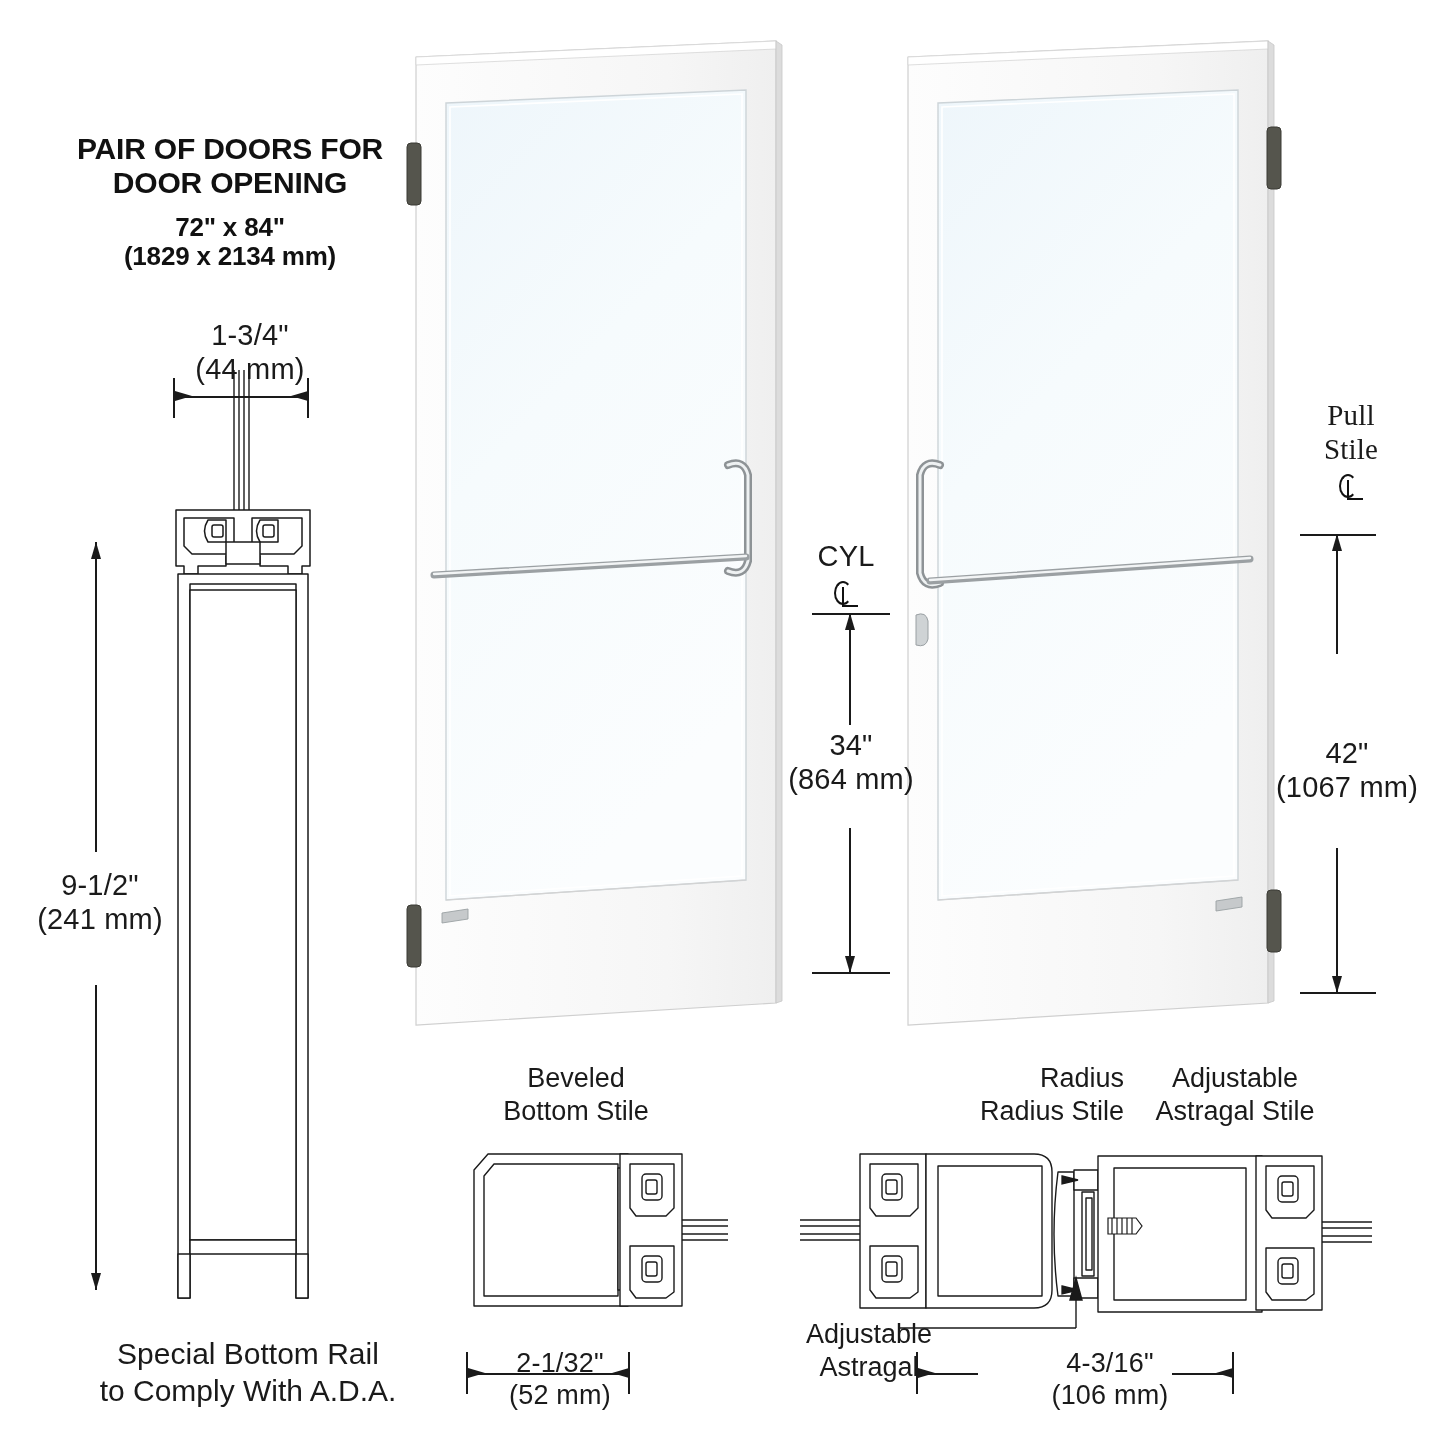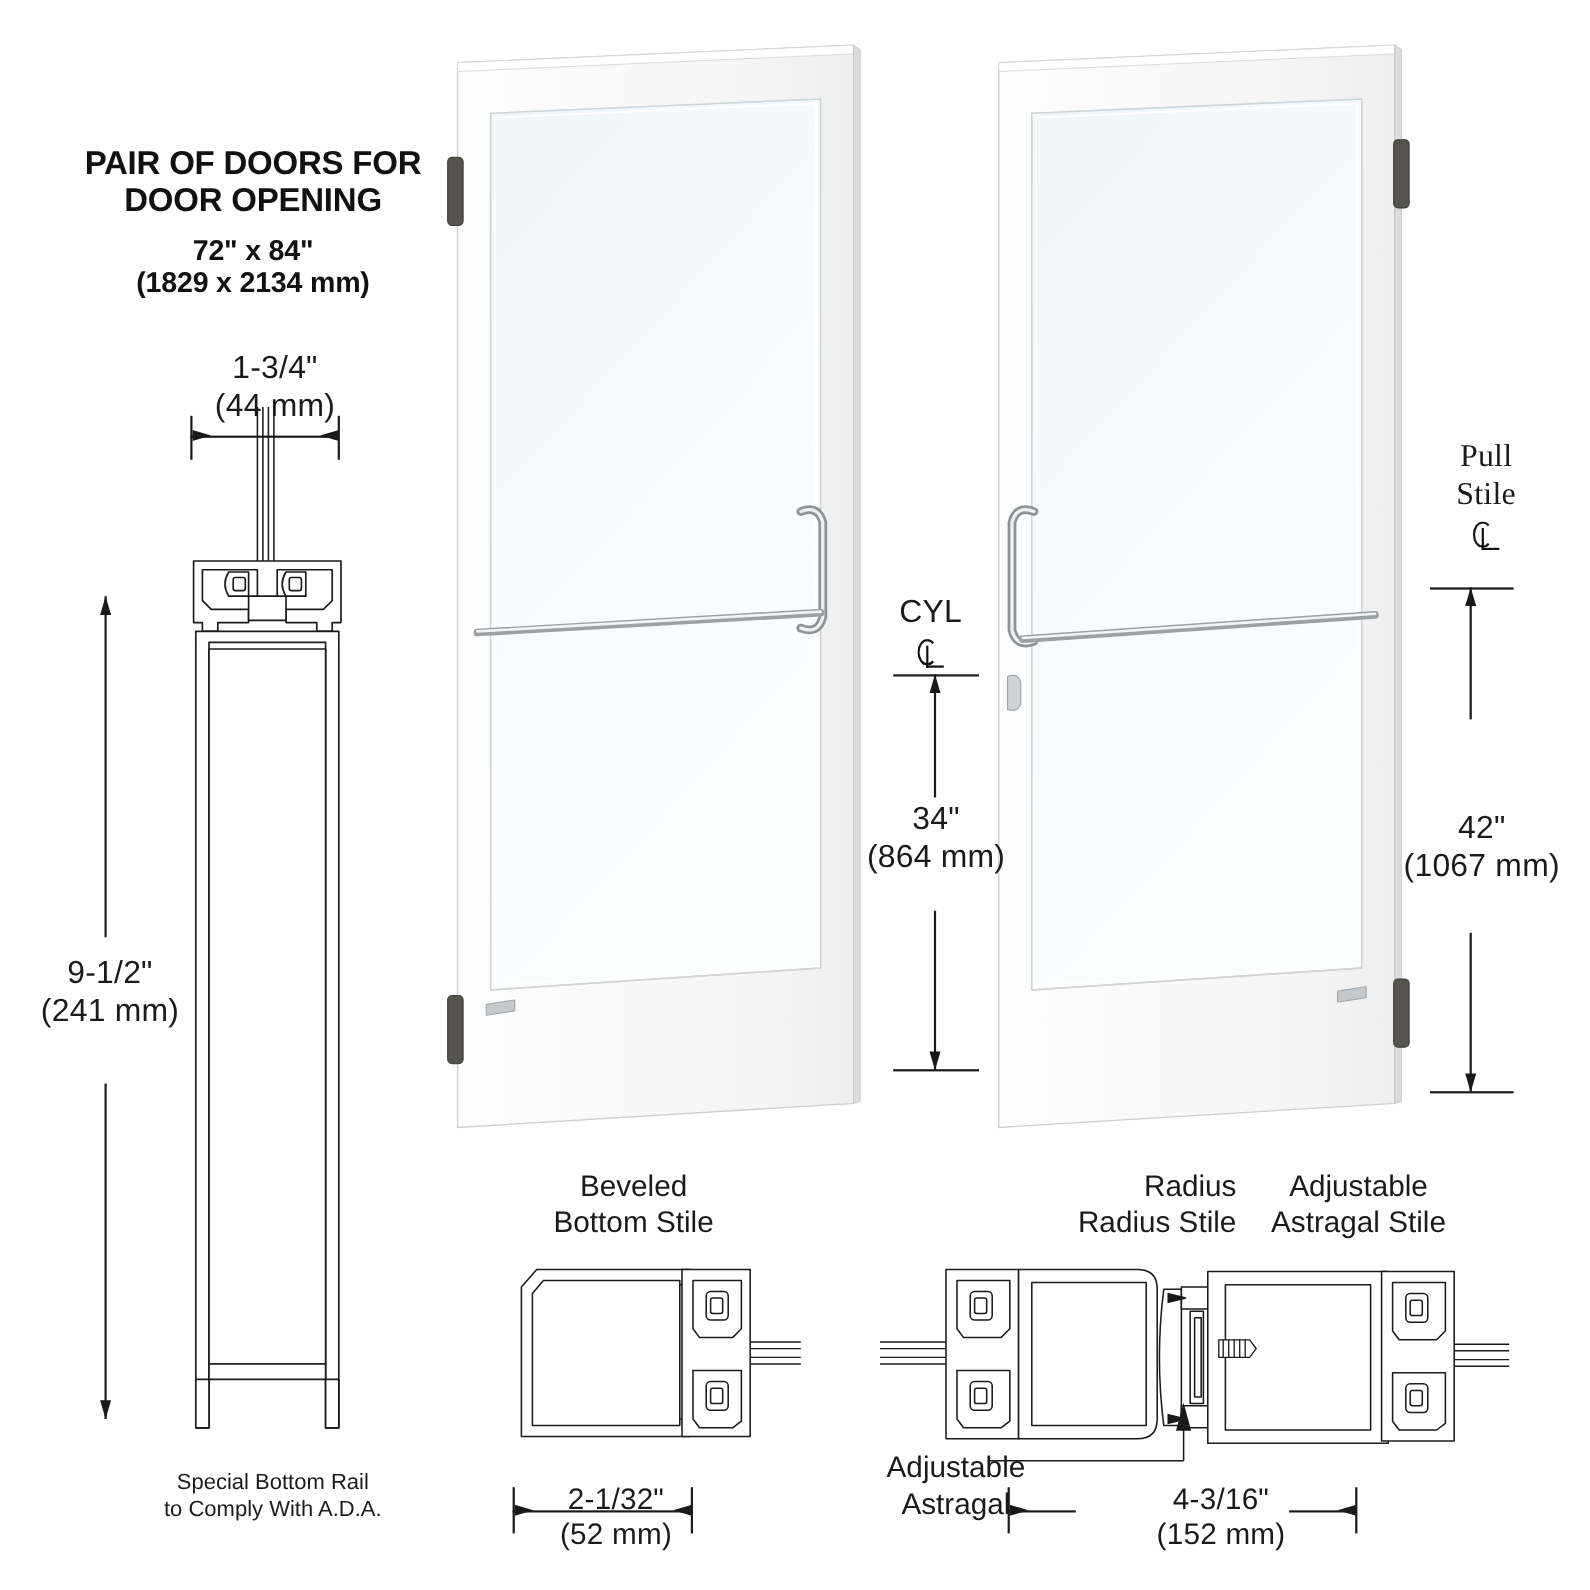--- a/index.html
+++ b/index.html
@@ -6,21 +6,21 @@
   body{width:1445px;height:1445px;position:relative;overflow:hidden;
        font-family:"Liberation Sans","DejaVu Sans",sans-serif;color:#111;}
   .abs{position:absolute;}
   .ctr{text-align:center;}
 
   
   .title{font-weight:bold;font-size:30px;line-height:1.12;letter-spacing:-0.2px;}
   .title .sub{font-size:26px;font-weight:bold;}
   .dimtext{font-size:29px;line-height:1.18;color:#1a1a1a;letter-spacing:0.2px;}
   .dimtext.small{font-size:27px;}
-  .caption{font-size:20px;line-height:1.22;color:#1a1a1a;}
+  .caption{font-size:30px;line-height:1.22;color:#1a1a1a;}
   .stilelabel{font-size:27px;line-height:1.22;color:#1a1a1a;}
 
   
   .clsym{position:relative;display:inline-block;width:26px;height:32px;}
   .clsym .c{position:absolute;left:1px;top:4px;width:14px;height:20px;
             border:2px solid #111;border-radius:50%;border-right-color:transparent;}
   .clsym .l{position:absolute;left:9px;top:10px;width:2px;height:20px;background:#111;}
   .clsym .lb{position:absolute;left:9px;top:28px;width:16px;height:2px;background:#111;}
 
   
@@ -387,21 +387,21 @@
 <div>
   <div class="abs tickV" style="left:466px;top:1352px;height:42px;"></div>
   <div class="abs tickV" style="left:628px;top:1352px;height:42px;"></div>
   <div class="abs hline" style="left:466px;top:1373px;width:162px;"></div>
   <div class="abs arrR" style="left:468px;top:1368px;"></div>
   <div class="abs arrL" style="left:612px;top:1368px;"></div>
 </div>
 
 <div class="abs ctr dimtext small" style="left:960px;top:1348px;width:300px;">
   <div>4-3/16"</div>
-  <div>(152 mm)</div>
+  <div>(106 mm)</div>
 </div>
 <div>
   <div class="abs tickV" style="left:916px;top:1352px;height:42px;"></div>
   <div class="abs tickV" style="left:1232px;top:1352px;height:42px;"></div>
   <div class="abs hline" style="left:916px;top:1373px;width:62px;"></div>
   <div class="abs hline" style="left:1172px;top:1373px;width:60px;"></div>
   <div class="abs arrR" style="left:918px;top:1368px;"></div>
   <div class="abs arrL" style="left:1216px;top:1368px;"></div>
 </div>
 

